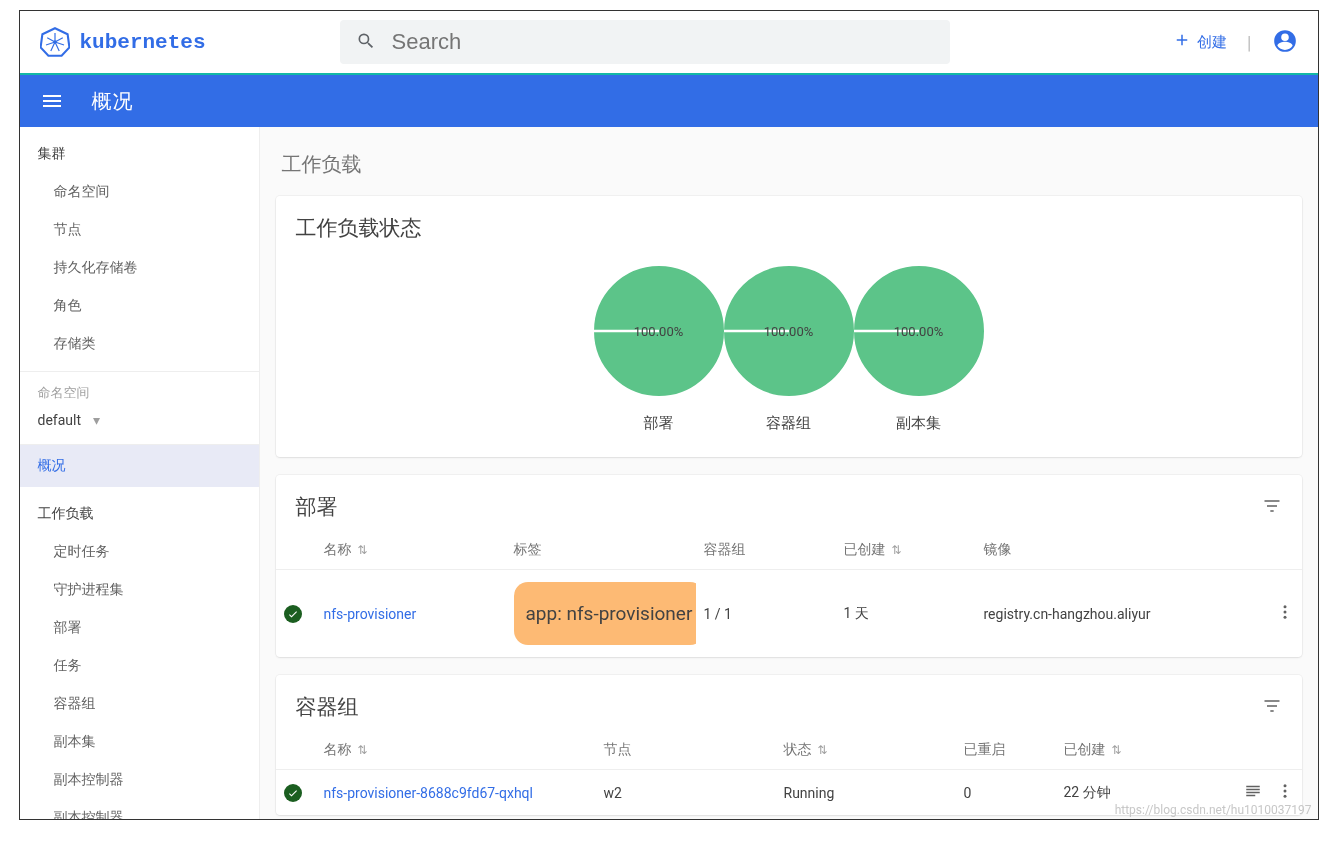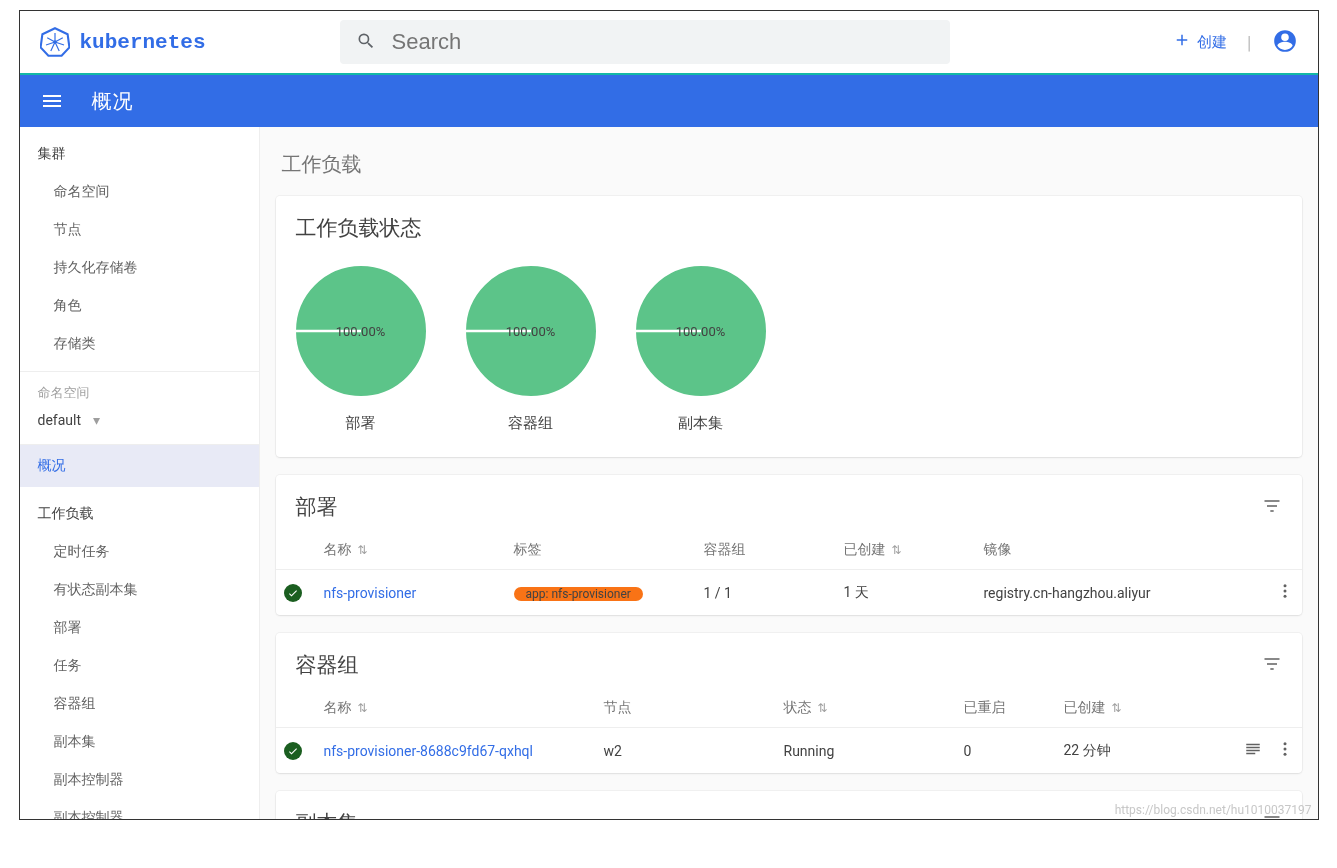--- a/index.html
+++ b/index.html
@@ -166,23 +166,22 @@
     display: flex;
     align-items: center;
     padding: 18px 20px 10px 20px;
   }
   .card-title { font-size: 21px; color: #424242; font-weight: 400; }
   .card-header .filter-icon { margin-left: auto; color: #616161; cursor: pointer; }
 
   
   .donut-row {
     display: flex;
-    justify-content: flex-start;
+    justify-content: center;
     padding: 14px 20px 24px 20px;
-    gap: 40px;
   }
   .donut-block { text-align: center; }
   .donut-wrap {
     width: 130px; height: 130px; position: relative; margin: 0 auto;
   }
   .donut { transform: rotate(-90deg); }
   .donut-arc {
     fill: none;
     stroke: #5cc489;
     stroke-width: 50;
@@ -222,26 +221,26 @@
     border-bottom: 1px solid #f3f3f3;
     white-space: nowrap;
     overflow: hidden;
     text-overflow: ellipsis;
   }
   table.klist tr:last-child td { border-bottom: none; }
   .th-sort { display: inline-flex; align-items: center; gap: 6px; }
   .sort-icon { font-size: 12px; color: #9e9e9e; }
   .link { color: #326de6; }
   .chip {
-    background: #f97316;
+    background: #fdba74;
     border-radius: 14px;
-    padding: 0 12px;
+    padding: 20px 12px;
     display: inline-block;
     color: #424242;
-    font-size: 12px;
+    font-size: 19px;
   }
   .status-dot {
     width: 18px; height: 18px;
     display: inline-flex; align-items: center; justify-content: center;
     border-radius: 50%;
     background: #1b5e20;
   }
   .status-dot svg { fill: #fff; width: 12px; height: 12px; }
   .row-actions { display: flex; gap: 14px; justify-content: flex-end; color: #616161; }
   .icon-btn { cursor: pointer; }
@@ -327,21 +326,21 @@
       <div class="ns-label">命名空间</div>
       <div class="ns-select">
         <span>default</span>
         <span class="caret">▾</span>
       </div>
       <div class="side-divider"></div>
       <div class="side-active">概况</div>
       <div class="side-group">
         <div class="side-head">工作负载</div>
         <div class="side-sub">定时任务</div>
-        <div class="side-sub">有状态副本集</div>
+        <div class="side-sub">守护进程集</div>
         <div class="side-sub">部署</div>
         <div class="side-sub">任务</div>
         <div class="side-sub">容器组</div>
         <div class="side-sub">副本集</div>
         <div class="side-sub">副本控制器</div>
         <div class="side-sub">副本控制器</div>
       </div>
 
     </nav>
 

